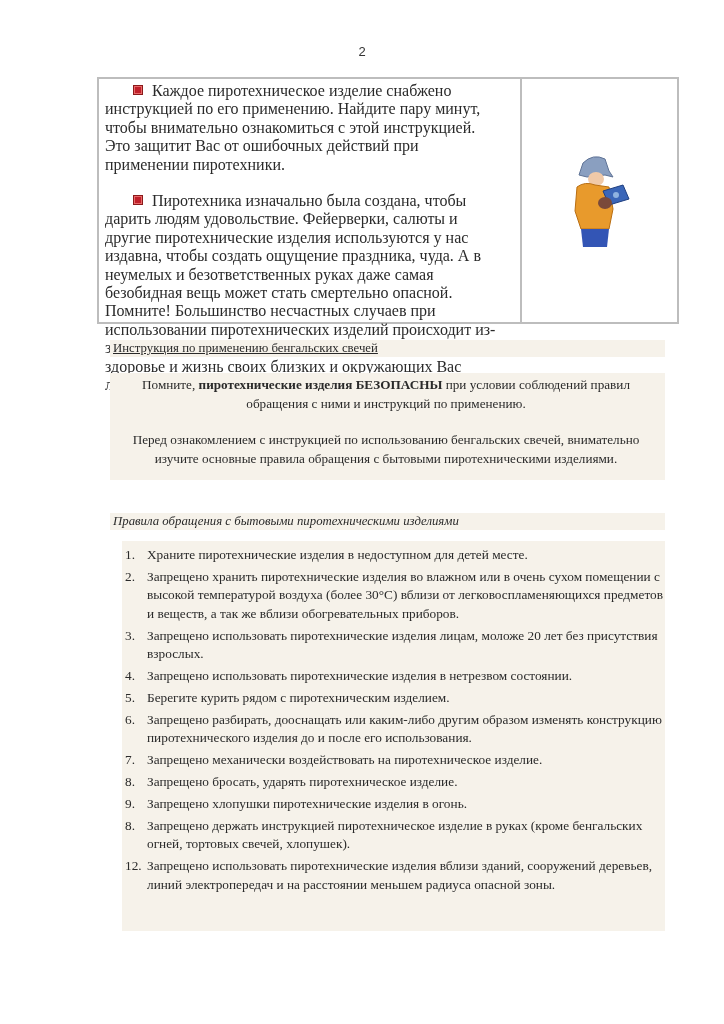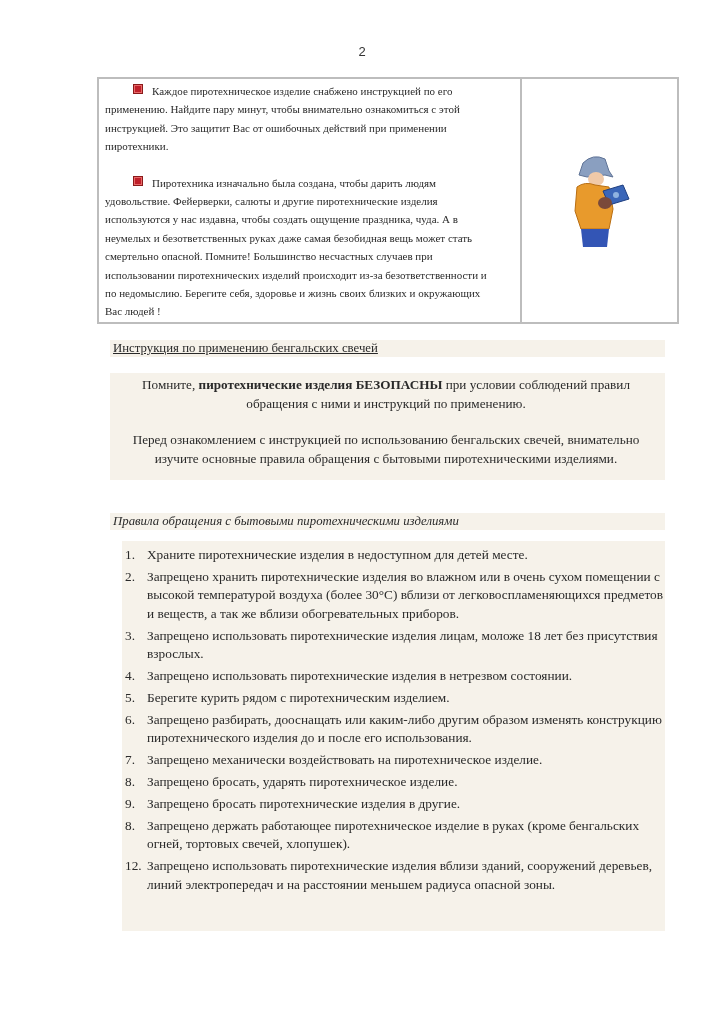--- a/index.html
+++ b/index.html
@@ -11,21 +11,21 @@
   .page-number {
     position: absolute; top: 44px; left: 0; width: 724px; text-align: center;
     font-size: 13px; font-family: "Liberation Sans", sans-serif; color: #333;
   }
   .top-table {
     position: absolute; left: 97px; top: 77px; width: 582px; height: 247px;
     border: 2px solid #bdbdbd; box-sizing: border-box; display: flex;
   }
   .top-text {
     width: 423px; border-right: 2px solid #bdbdbd; box-sizing: border-box;
-    padding: 3px 23px 0 6px; font-size: 11px; line-height: 18.4px;
+    padding: 3px 23px 0 6px; font-size: 16px; line-height: 18.4px;
   }
   .top-text p { margin: 0 0 18px 0; text-indent: 28px; }
   .bullet {
     display: inline-block; width: 8px; height: 8px; background: #c0202a;
     border: 1px solid #8a1a1a; box-shadow: inset 0 0 0 1px #e86a6a;
     margin-right: 9px; vertical-align: 1px; text-indent: 0;
   }
   .top-image {
     flex: 1; display: flex; align-items: center; justify-content: center;
   }
@@ -92,21 +92,21 @@
     <li>
         <span class="num">1.</span>
         <span class="txt">Храните пиротехнические изделия в недоступном для детей месте.</span>
       </li>
     <li>
         <span class="num">2.</span>
         <span class="txt">Запрещено хранить пиротехнические изделия во влажном или в очень сухом помещении с высокой температурой воздуха (более 30°С) вблизи от легковоспламеняющихся предметов и веществ, а так же вблизи обогревательных приборов.</span>
       </li>
     <li>
         <span class="num">3.</span>
-        <span class="txt">Запрещено использовать пиротехнические изделия лицам, моложе 18 лет без присутствия взрослых.</span>
+        <span class="txt">Запрещено использовать пиротехнические изделия лицам, моложе 20 лет без присутствия взрослых.</span>
       </li>
     <li>
         <span class="num">4.</span>
         <span class="txt">Запрещено использовать пиротехнические изделия в нетрезвом состоянии.</span>
       </li>
     <li>
         <span class="num">5.</span>
         <span class="txt">Берегите курить рядом с пиротехническим изделием.</span>
       </li>
     <li>
@@ -116,24 +116,24 @@
     <li>
         <span class="num">7.</span>
         <span class="txt">Запрещено механически воздействовать на пиротехническое изделие.</span>
       </li>
     <li>
         <span class="num">8.</span>
         <span class="txt">Запрещено бросать, ударять пиротехническое изделие.</span>
       </li>
     <li>
         <span class="num">9.</span>
-        <span class="txt">Запрещено бросать пиротехнические изделия в другие.</span>
+        <span class="txt">Запрещено хлопушки пиротехнические изделия в огонь.</span>
       </li>
     <li>
         <span class="num">8.</span>
-        <span class="txt">Запрещено держать работающее пиротехническое изделие в руках (кроме бенгальских огней, тортовых свечей, хлопушек).</span>
+        <span class="txt">Запрещено держать инструкцией пиротехническое изделие в руках (кроме бенгальских огней, тортовых свечей, хлопушек).</span>
       </li>
     <li>
         <span class="num">12.</span>
         <span class="txt">Запрещено использовать пиротехнические изделия вблизи зданий, сооружений деревьев, линий электропередач и на расстоянии меньшем радиуса опасной зоны.</span>
       </li>
   </ol>
 </div>
 
 </body></html>

